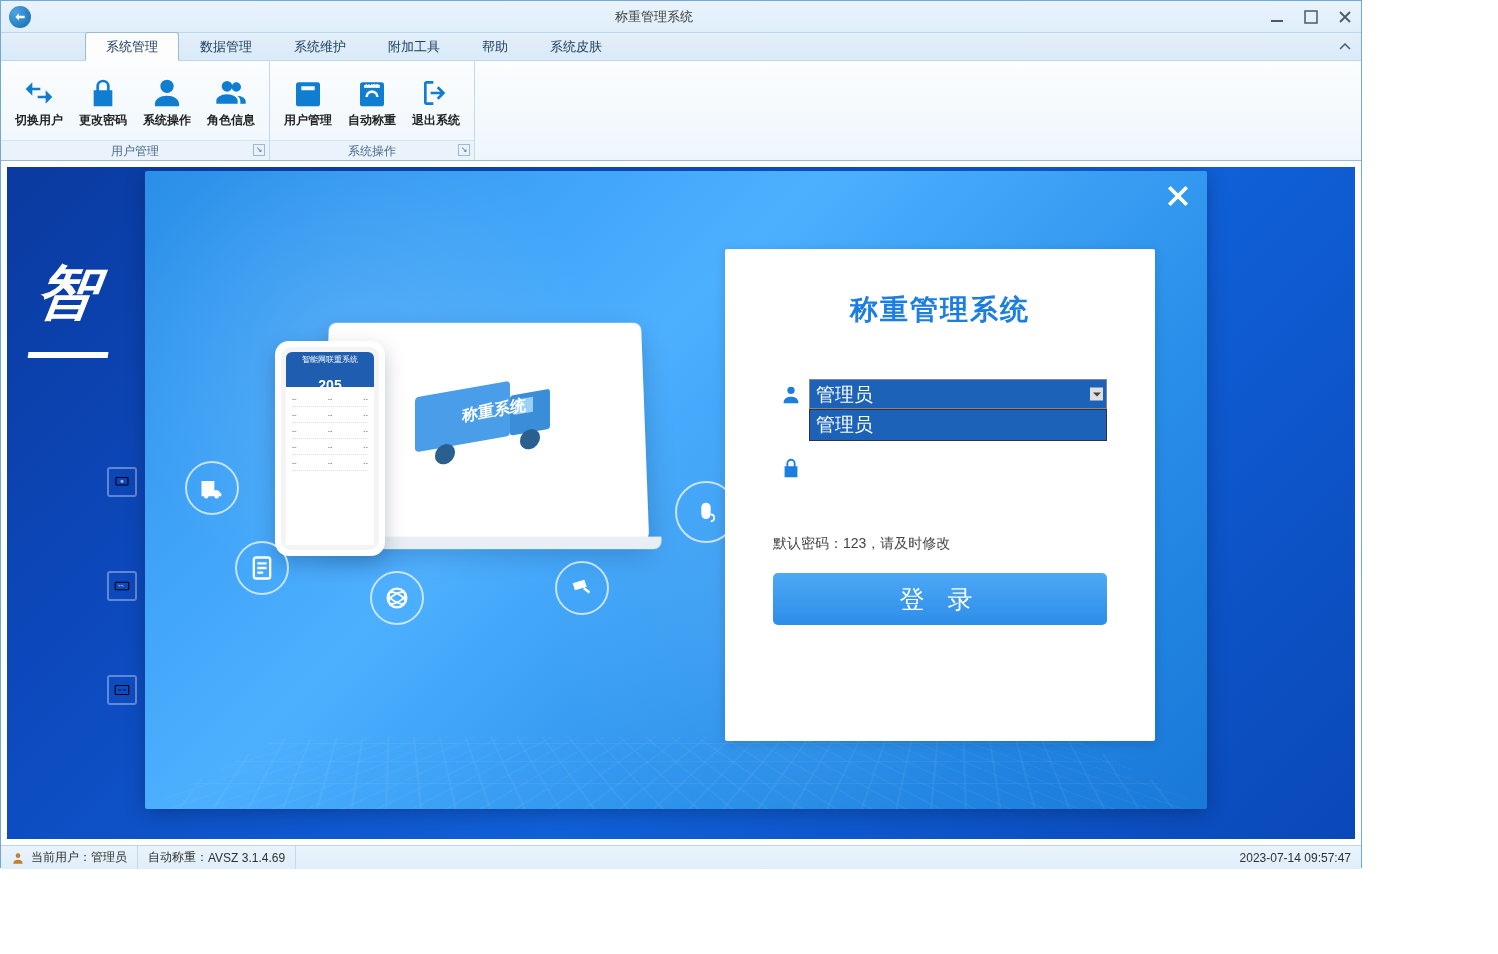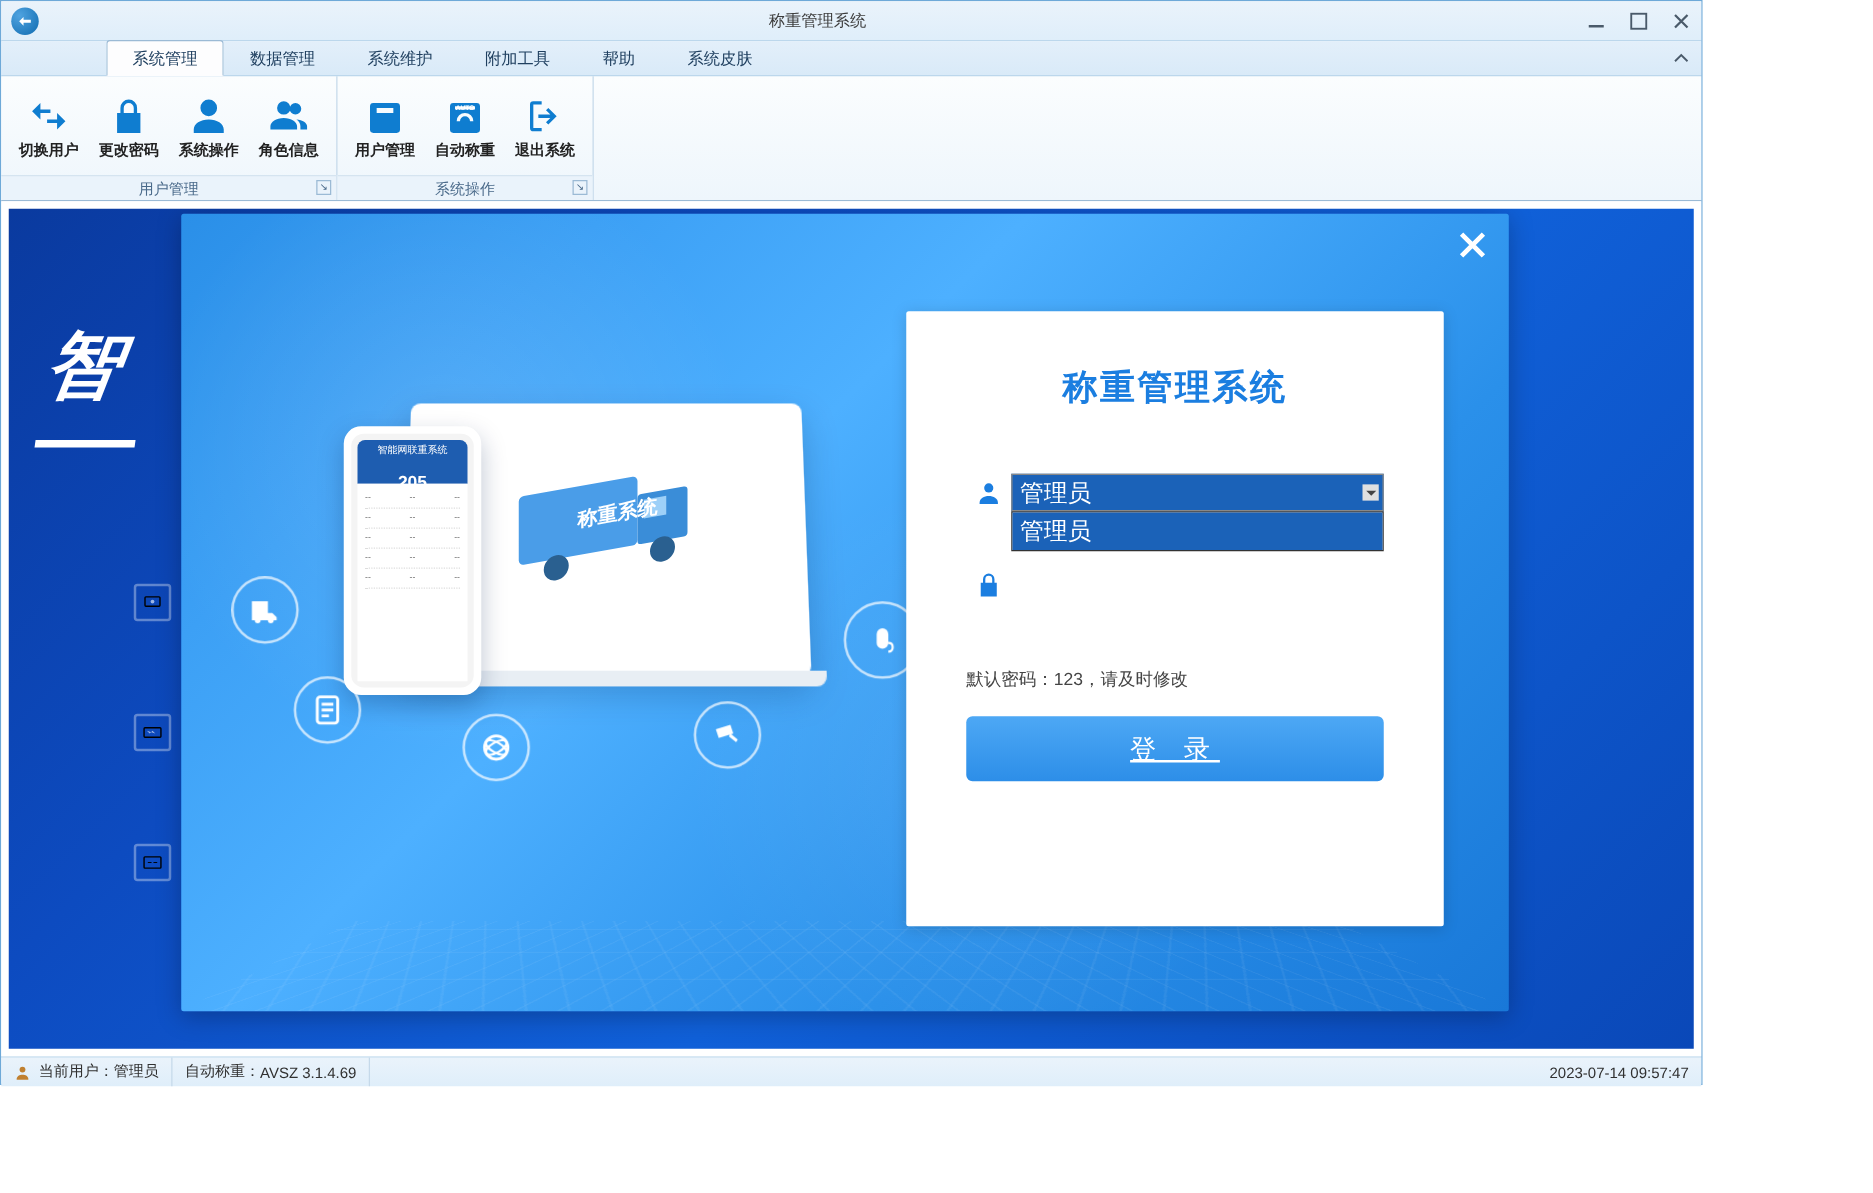--- a/index.html
+++ b/index.html
@@ -55,21 +55,21 @@
 .login-field .ficon { width: 36px; color: #1b7ee0; display:flex;align-items:center;justify-content:center;}
 .login-field .ficon svg { width: 22px; height: 22px; fill: currentColor; }
 .login-input { flex:1; height: 30px; border: 1px solid #888; padding: 2px 20px 2px 6px; font-size: 19px; background: #fff; position:relative;}
 .login-input.sel-input { background: #1b62b8; color: #fff; }
 .login-input .dd-arrow { position:absolute; right:3px; top:50%; transform:translateY(-50%); width:13px; height:13px; background:#e0e0e0; display:flex;align-items:center;justify-content:center; cursor:pointer;}
 .login-input .dd-arrow::after{content:"";border:4px solid transparent;border-top-color:#444;margin-top:4px;}
 .dropdown { position:absolute; left:36px; right:0; top:30px; background:#fff; border:1px solid #333; z-index:10;}
 .dropdown .dd-item { padding: 2px 6px; font-size: 19px; cursor:pointer; }
 .dropdown .dd-item.selected { background: #1b62b8; color: #fff; }
 .login-hint { font-size: 14px; color: #444; margin-top: 52px; margin-bottom: 20px; }
-.login-button { width: 100%; height: 52px; background: linear-gradient(to bottom, #4da8f5, #2d8ee8); border: none; border-radius: 5px; color: #fff; font-size: 21px; letter-spacing: 8px; cursor: pointer; text-decoration: underline; }
+.login-button { width: 100%; height: 52px; background: linear-gradient(to bottom, #4da8f5, #2d8ee8); border: none; border-radius: 5px; color: #fff; font-size: 25px; letter-spacing: 8px; cursor: pointer; }
 .statusbar { height: 24px; background: linear-gradient(to bottom, #eaf3fb, #dfeefa); border-top: 1px solid #bcd7ec; display: flex; align-items: center; font-size: 12px; color: #303030; }
 .statusbar .sb-cell { padding: 0 10px; height: 100%; display:flex; align-items:center; border-right:1px solid #c5d9ea;text-align:center; }
 .statusbar .sb-cell:last-child{border-right:none;}
 .statusbar .sb-user-icon { width:14px; height:14px; margin-right:6px; fill:#c08030;}
 .statusbar .sb-spacer { flex:1; }
 </style>
 </head>
 <body>
 
 <div class="outer-frame">

